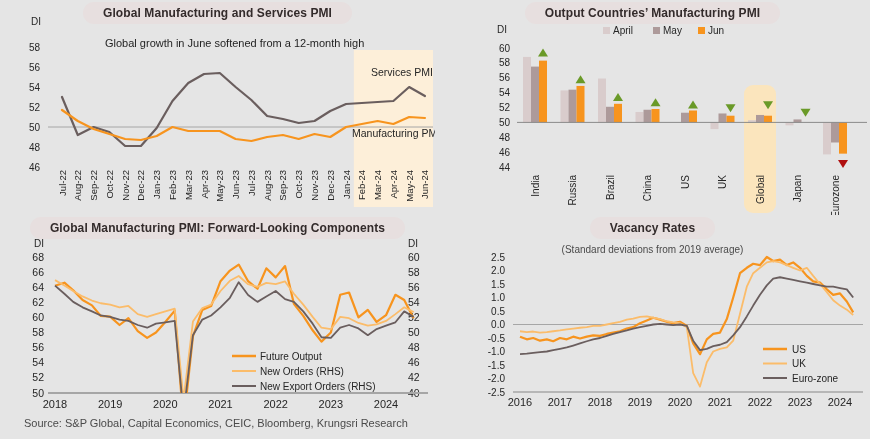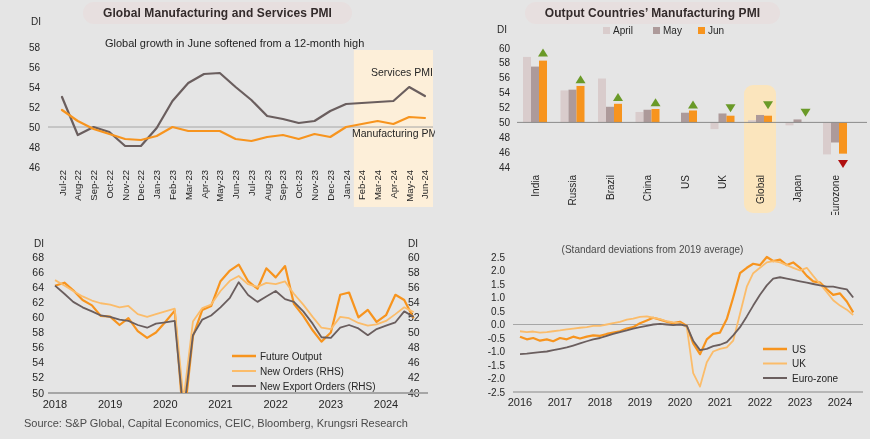--- a/index.html
+++ b/index.html
@@ -173,20 +173,23 @@
         <polyline points="55,70.71111111111108 64.37890000000401,67.68888888888893 73.20609999999598,75.24444444444444 82.58500000000001,85.06666666666669 91.96390000000402,90.35555555555554 100.79109999999599,100.93333333333331 110.17,101.68888888888887 119.54890000000401,110 128.37609999999597,103.20000000000002 137.755,116.04444444444442 147.13390000000402,122.84444444444446 155.961099999996,117.55555555555556 165.34,106.97777777777779 174.718900000004,95.64444444444445 183.546099999996,208.22222222222223 192.925,121.33333333333333 202.303900000004,94.88888888888889 211.131099999996,91.11111111111111 220.51,66.1777777777778 229.888900000004,55.59999999999998 238.716099999996,49.55555555555556 248.095,66.1777777777778 257.47390000000405,73.73333333333335 266.301099999996,53.33333333333333 275.68,62.40000000000002 285.05890000000403,51.06666666666669 293.88609999999596,88.84444444444446 303.265,100.93333333333331 312.643900000004,115.2888888888889 321.471099999996,126.62222222222225 330.85,117.55555555555556 340.22890000000405,79.77777777777777 349.056099999996,77.51111111111113 358.435,102.44444444444444 367.813900000004,94.88888888888889 376.641099999996,106.97777777777779 386.02,100.1777777777778 395.398900000004,79.77777777777777 404.226099999996,85.06666666666669 413.605,103.20000000000002" fill="none" stroke="#F7941E" stroke-width="2.2" stroke-linejoin="round" clip-path="url(#clip3)"></polyline>
         <polyline points="55,65.11999999999999 64.37890000000401,70.56000000000002 73.20609999999598,76 82.58500000000001,81.43999999999997 91.96390000000402,85.51999999999998 100.79109999999599,88.23999999999998 110.17,89.6 119.54890000000401,92.32 128.37609999999597,90.96000000000001 137.755,99.11999999999999 147.13390000000402,101.83999999999997 155.961099999996,99.11999999999999 165.34,96.4 174.718900000004,93.68 183.546099999996,184.79999999999998 192.925,106.6 202.303900000004,93 211.131099999996,89.6 220.51,76 229.888900000004,65.8 238.716099999996,61.03999999999998 248.095,69.2 257.47390000000405,71.91999999999999 266.301099999996,67.83999999999997 275.68,69.2 285.05890000000403,66.48 293.88609999999596,78.72 303.265,89.6 312.643900000004,101.83999999999997 321.471099999996,112.71999999999998 330.85,114.08000000000001 340.22890000000405,101.83999999999997 349.056099999996,103.19999999999999 358.435,107.96000000000002 367.813900000004,110.68 376.641099999996,109.32 386.02,105.91999999999999 395.398900000004,99.11999999999999 404.226099999996,92.32 413.605,97.08000000000001" fill="none" stroke="#FBBC6A" stroke-width="1.8" stroke-linejoin="round" clip-path="url(#clip3)"></polyline>
         <polyline points="55,70.56000000000002 64.37890000000401,78.72 73.20609999999598,86.88000000000001 82.58500000000001,92.32 91.96390000000402,96.4 100.79109999999599,100.48000000000002 110.17,101.83999999999997 119.54890000000401,104.56000000000002 128.37609999999597,105.91999999999999 137.755,110 147.13390000000402,112.71999999999998 155.961099999996,108.63999999999997 165.34,107.28 174.718900000004,105.91999999999999 183.546099999996,198.4 192.925,120.2 202.303900000004,104.56000000000002 211.131099999996,100.48000000000002 220.51,92.32 229.888900000004,82.8 238.716099999996,67.16000000000003 248.095,80.08000000000001 257.47390000000405,86.88000000000001 266.301099999996,81.43999999999997 275.68,76 285.05890000000403,84.16000000000003 293.88609999999596,86.88000000000001 303.265,96.4 312.643900000004,108.63999999999997 321.471099999996,122.23999999999998 330.85,122.91999999999999 340.22890000000405,112.71999999999998 349.056099999996,110 358.435,113.39999999999999 367.813900000004,120.2 376.641099999996,114.08000000000001 386.02,110.68 395.398900000004,107.28 404.226099999996,96.4 413.605,101.83999999999997" fill="none" stroke="#6A5E5E" stroke-width="1.8" stroke-linejoin="round" clip-path="url(#clip3)"></polyline>
         <line x1="232" y1="141" x2="256" y2="141" stroke="#F7941E" stroke-width="2.5"></line>
         <text x="260" y="144.5" font-size="10">Future Output</text>
         <line x1="232" y1="156" x2="256" y2="156" stroke="#FBBC6A" stroke-width="2"></line>
         <text x="260" y="159.5" font-size="10">New Orders (RHS)</text>
         <line x1="232" y1="171" x2="256" y2="171" stroke="#6A5E5E" stroke-width="2"></line>
         <text x="260" y="174.5" font-size="10">New Export Orders (RHS)</text>
       </svg>
+    <div class="pill-row">
+      <span class="pill">Global Manufacturing PMI: Forward-Looking Components</span>
+    </div>
   </div>
 
   <div class="panel" style="left:435px;top:215px;width:435px;height:224px;">
     <svg id="svg-c4" width="435" height="224">
         <text x="70" y="45.5" text-anchor="end" font-size="10">2.5</text>
         <text x="70" y="59" text-anchor="end" font-size="10">2.0</text>
         <text x="70" y="72.5" text-anchor="end" font-size="10">1.5</text>
         <text x="70" y="86" text-anchor="end" font-size="10">1.0</text>
         <text x="70" y="99.5" text-anchor="end" font-size="10">0.5</text>
         <text x="70" y="113" text-anchor="end" font-size="10">0.0</text>
@@ -209,17 +212,20 @@
         <polyline points="85,121.65 91.80000000000291,124.35 98.19999999999709,123 105,125.7 111.80000000000291,124.35 118.19999999999709,126.24000000000001 125,123 131.8000000000029,124.35 138.1999999999971,121.65 145,123.54 151.8000000000029,121.65 158.1999999999971,120.3 165,120.84 171.8000000000029,118.95 178.1999999999971,117.6 185,116.25 191.8000000000029,113.55 198.1999999999971,112.2 205,108.15 211.8000000000029,105.45 218.1999999999971,102.75 225,104.63999999999999 231.8000000000029,106.8 238.1999999999971,108.15 245,106.8 251.8000000000029,110.85 258.1999999999971,128.4 265,139.2 271.8000000000029,124.35 278.1999999999971,118.95 285,117.6 291.8000000000029,104.1 298.1999999999971,82.5 305,58.2 311.8000000000029,52.8 318.1999999999971,48.75 325,50.099999999999994 331.8000000000029,42 338.1999999999971,46.05 345,44.7 351.8000000000029,50.099999999999994 358.1999999999971,47.400000000000006 365,52.8 371.8000000000029,60.9 378.1999999999971,66.3 385,67.65 391.8000000000029,74.4 398.1999999999971,79.8 405,78.45 411.8000000000029,86.55 418.1999999999971,97.35" fill="none" stroke="#F7941E" stroke-width="2.2" stroke-linejoin="round"></polyline>
         <polyline points="85,116.25 91.80000000000291,117.06 98.19999999999709,116.52 105,117.6 111.80000000000291,117.06 118.19999999999709,116.25 125,115.44000000000001 131.8000000000029,114.36 138.1999999999971,113.55 145,112.74000000000001 151.8000000000029,112.2 158.1999999999971,110.85 165,110.85 171.8000000000029,109.5 178.1999999999971,108.15 185,106.8 191.8000000000029,104.63999999999999 198.1999999999971,103.56 205,101.94 211.8000000000029,101.4 218.1999999999971,102.75 225,104.1 231.8000000000029,106.25999999999999 238.1999999999971,107.34 245,108.15 251.8000000000029,112.2 258.1999999999971,158.1 265,171.6 271.8000000000029,147.3 278.1999999999971,136.5 285,133.8 291.8000000000029,132.45 298.1999999999971,125.7 305,98.7 311.8000000000029,71.7 318.1999999999971,58.2 325,52.8 331.8000000000029,47.400000000000006 338.1999999999971,46.05 345,47.400000000000006 351.8000000000029,50.099999999999994 358.1999999999971,52.8 365,55.5 371.8000000000029,52.8 378.1999999999971,60.9 385,69 391.8000000000029,77.1 398.1999999999971,85.2 405,90.6 411.8000000000029,94.65 418.1999999999971,100.05" fill="none" stroke="#FBBC6A" stroke-width="1.8" stroke-linejoin="round"></polyline>
         <polyline points="85,139.2 91.80000000000291,138.66 98.19999999999709,137.85 105,137.04000000000002 111.80000000000291,136.5 118.19999999999709,135.15 125,133.8 131.8000000000029,132.45 138.1999999999971,130.56 145,128.4 151.8000000000029,126.24000000000001 158.1999999999971,124.35 165,123 171.8000000000029,120.84 178.1999999999971,118.95 185,117.06 191.8000000000029,115.44000000000001 198.1999999999971,113.55 205,112.2 211.8000000000029,110.85 218.1999999999971,109.5 225,108.96 231.8000000000029,109.5 238.1999999999971,110.04 245,109.5 251.8000000000029,110.85 258.1999999999971,125.7 265,135.15 271.8000000000029,133.8 278.1999999999971,131.1 285,129.75 291.8000000000029,127.05 298.1999999999971,120.3 305,112.2 311.8000000000029,101.4 318.1999999999971,90.6 325,79.8 331.8000000000029,70.35 338.1999999999971,63.6 345,62.25 351.8000000000029,63.6 358.1999999999971,64.95 365,66.3 371.8000000000029,67.65 378.1999999999971,69 385,70.35 391.8000000000029,71.7 398.1999999999971,71.7 405,73.05 411.8000000000029,74.4 418.1999999999971,82.5" fill="none" stroke="#6A5E5E" stroke-width="1.8" stroke-linejoin="round"></polyline>
         <line x1="328" y1="134" x2="352" y2="134" stroke="#F7941E" stroke-width="2.5"></line>
         <text x="357" y="137.5" font-size="10">US</text>
         <line x1="328" y1="148.5" x2="352" y2="148.5" stroke="#FBBC6A" stroke-width="2"></line>
         <text x="357" y="152" font-size="10">UK</text>
         <line x1="328" y1="163" x2="352" y2="163" stroke="#6A5E5E" stroke-width="2"></line>
         <text x="357" y="166.5" font-size="10">Euro-zone</text>
       </svg>
+    <div class="pill-row">
+      <span class="pill">Vacancy Rates</span>
+    </div>
     <div class="subtitle">(Standard deviations from 2019 average)</div>
   </div>
 
   <div class="source">Source: S&amp;P Global, Capital Economics, CEIC, Bloomberg, Krungsri Research</div>
 </div>
 
 </body></html>

